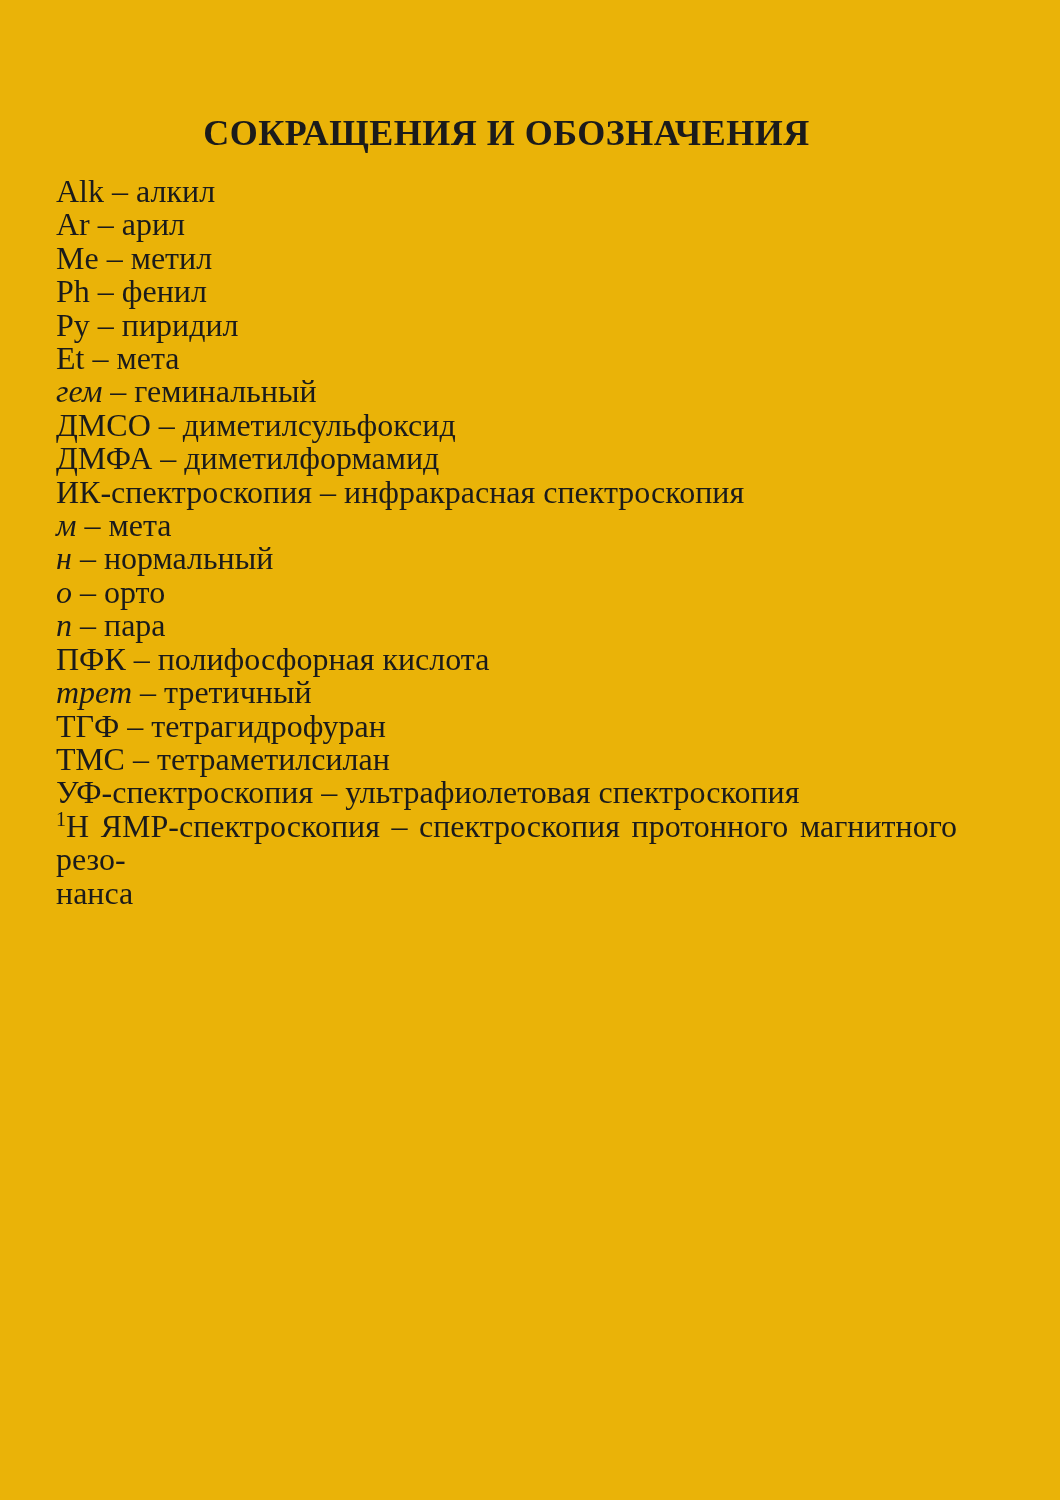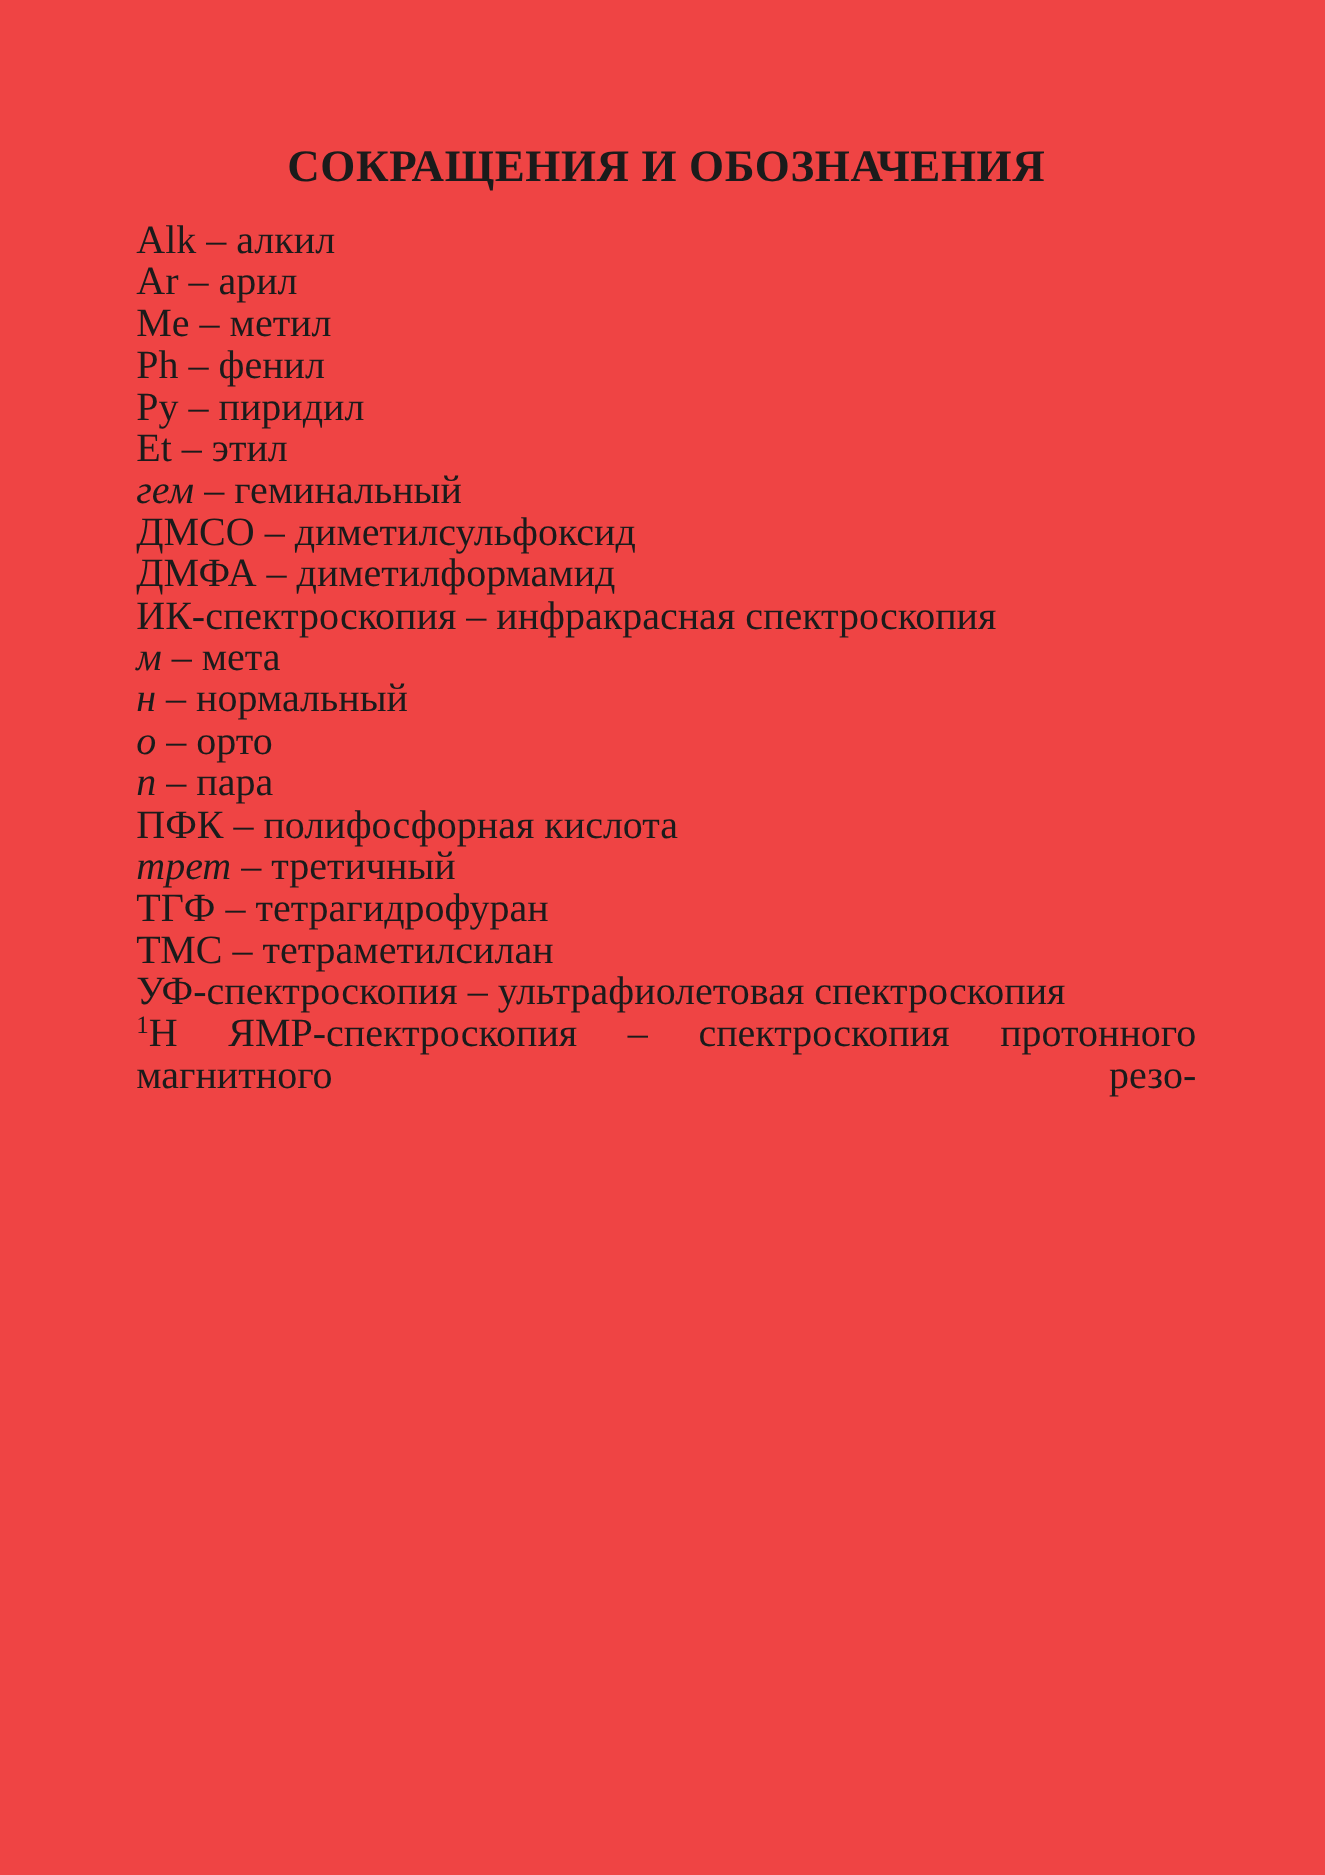--- a/index.html
+++ b/index.html
@@ -5,25 +5,25 @@
   html, body {
     margin: 0;
     padding: 0;
     background: #ffffff;
   }
   .page {
     position: relative;
     width: 1060px;
     height: 1500px;
     margin: 0 auto;
-    background: #ef4444;
+    background: #eab308;
     color: #1b1b1b;
     font-family: "Liberation Serif", "DejaVu Serif", serif;
     box-sizing: border-box;
-    padding: 112px 103px 0 109px;
+    padding: 112px 103px 0 56px;
     overflow: hidden;
   }
   .title {
     margin: 0;
     font-size: 36px;
     line-height: 42px;
     font-weight: bold;
     text-align: center;
     letter-spacing: 0.5px;
     white-space: nowrap;
@@ -66,21 +66,21 @@
       <div class="entry">
         <div class="line"><span class="seg">Me – метил</span></div>
       </div>
       <div class="entry">
         <div class="line"><span class="seg">Ph – фенил</span></div>
       </div>
       <div class="entry">
         <div class="line"><span class="seg">Py – пиридил</span></div>
       </div>
       <div class="entry">
-        <div class="line"><span class="seg">Et – этил</span></div>
+        <div class="line"><span class="seg">Et – мета</span></div>
       </div>
       <div class="entry">
         <div class="line"><span class="seg-italic">гем</span><span class="seg"> – геминальный</span></div>
       </div>
       <div class="entry">
         <div class="line"><span class="seg">ДМСО – диметилсульфоксид</span></div>
       </div>
       <div class="entry">
         <div class="line"><span class="seg">ДМФА – диметилформамид</span></div>
       </div>
@@ -109,15 +109,16 @@
         <div class="line"><span class="seg">ТГФ – тетрагидрофуран</span></div>
       </div>
       <div class="entry">
         <div class="line"><span class="seg">ТМС – тетраметилсилан</span></div>
       </div>
       <div class="entry">
         <div class="line"><span class="seg">УФ-спектроскопия – ультрафиолетовая спектроскопия</span></div>
       </div>
       <div class="entry">
         <div class="line justify"><span class="seg-sup">1</span><span class="seg">H ЯМР-спектроскопия – спектроскопия протонного магнитного резо-</span></div>
+        <div class="line"><span class="seg">нанса</span></div>
       </div>
     </div>
 </div>
 
 </body></html>

